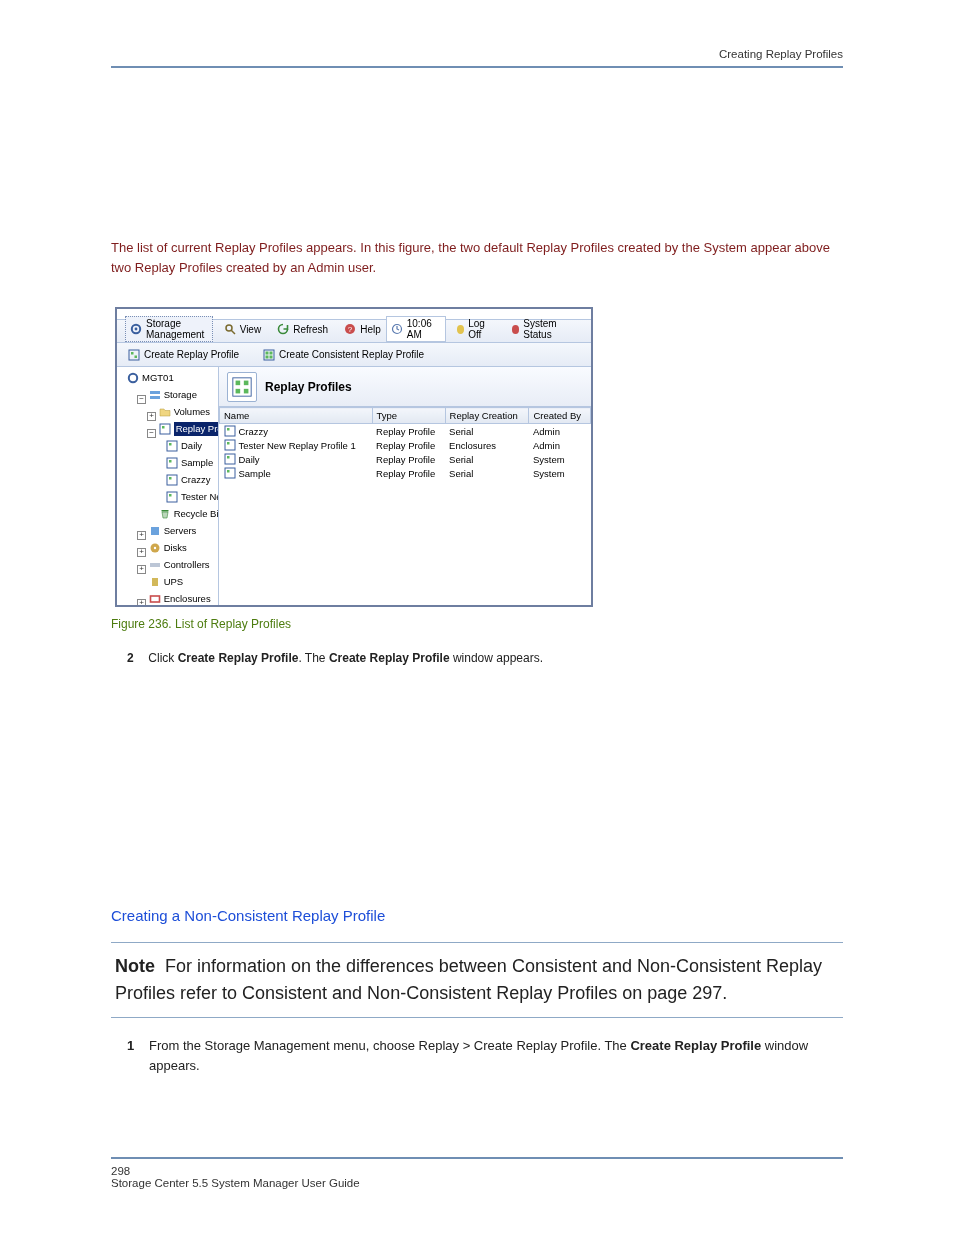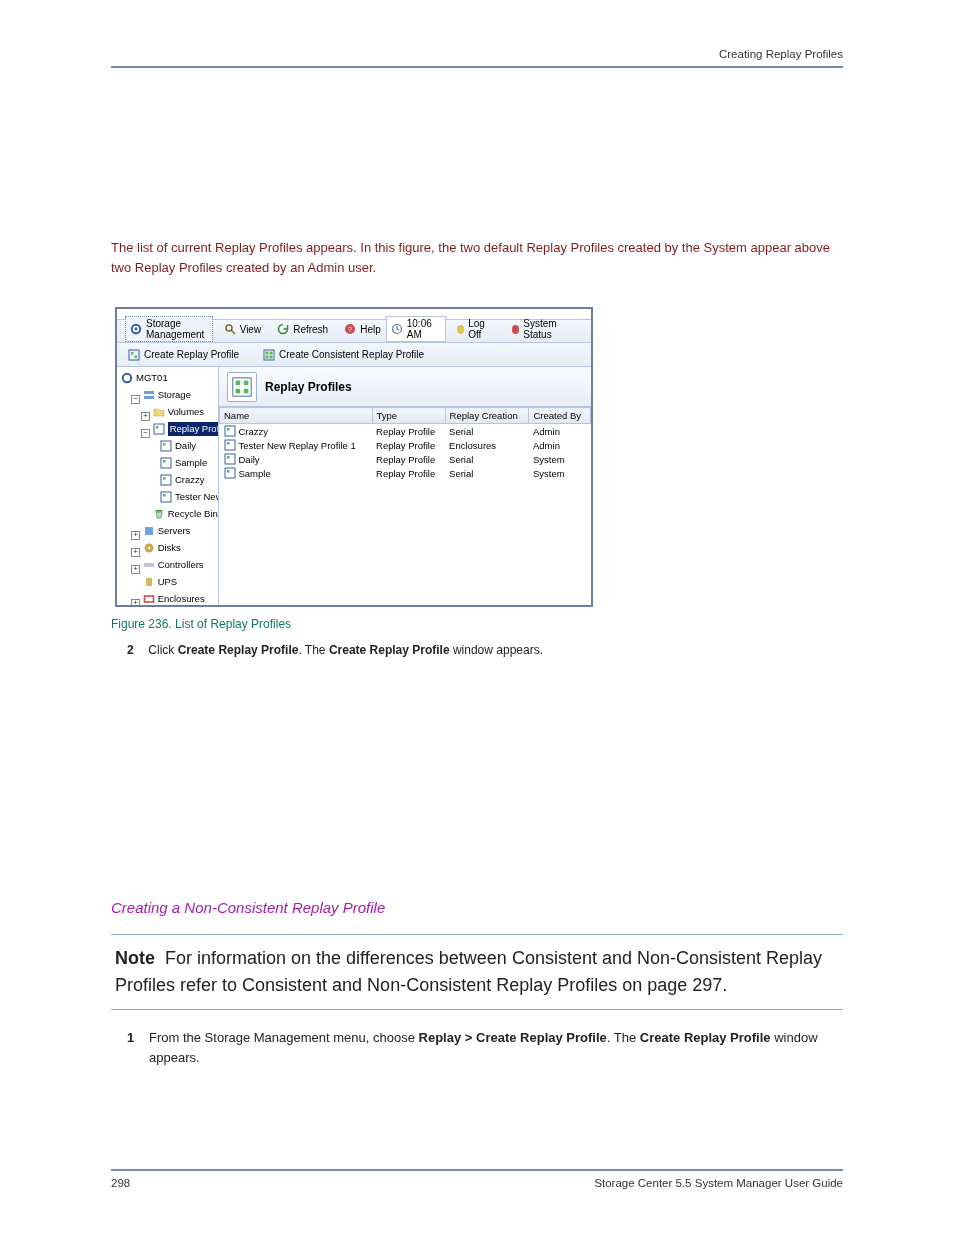--- a/index.html
+++ b/index.html
@@ -39,22 +39,22 @@
     font-size: 12px;
     line-height: 1.5;
   }
   .indent-num .num {
     display: inline-block;
     width: 18px;
     font-weight: bold;
   }
   .caption {
     font-size: 12px;
-    color: #0f766e;
-    margin: 10px 0 10px 0;
+    color: #4d7c0f;
+    margin: 10px 0 18px 0;
   }
 
   
   .shot {
     width: 478px;
     height: 300px;
     border: 2px solid #6e7ea0;
     margin: 30px 0 6px 4px;
     background: #fff;
     font-family: Tahoma, Arial, sans-serif;
@@ -108,21 +108,21 @@
     padding: 0 6px;
   }
   .shot .mainarea {
     display: flex;
     height: calc(100% - 58px);
   }
   .tree {
     width: 102px;
     border-right: 1px solid #b5c6e0;
     background: #fff;
-    padding: 4px 2px;
+    padding: 4px 8px;
     overflow: hidden;
     font-size: 9.5px;
   }
   .tree ul { list-style: none; margin: 0; padding-left: 10px; }
   .tree > ul { padding-left: 2px; }
   .tree li { white-space: nowrap; line-height: 14px; }
   .tree .nd { display: inline-flex; align-items: center; gap: 3px; max-width: 100%; }
   .tree .tg {
     width: 9px; height: 9px; border: 1px solid #888;
     display: inline-flex; align-items: center; justify-content: center;
@@ -163,55 +163,55 @@
   }
   .tbl td {
     padding: 1px 4px 1px 4px;
     white-space: nowrap;
   }
   .tbl td.n { display: flex; align-items: center; gap: 3px; }
 
   
   .subhead {
     font-size: 15px;
-    color: #a21caf;
+    color: #1d4ed8;
     margin: 30px 0 6px 0;
-    font-style: italic;
   }
   .note-box {
     border-top: 1px solid #8fa9c6;
     border-bottom: 1px solid #8fa9c6;
     padding: 10px 4px;
     margin: 18px 0;
     font-size: 18px;
     line-height: 1.5;
   }
   .note-box .nl { font-weight: bold; }
   .step {
     display: flex;
     gap: 10px;
     margin: 10px 0 0 16px;
     font-size: 13px;
     line-height: 1.5;
   }
   .step .sn { font-weight: bold; min-width: 12px; }
-  .step .menupath { font-weight: bold; }
+  .step .menupath { font-weight: normal; }
   .step b { font-weight: bold; }
 
   .footer {
     position: absolute;
     left: 90px; right: 90px;
     bottom: 46px;
   }
   .footer .hr { margin-bottom: 6px; }
   .footer .fr {
     display: flex;
     justify-content: space-between;
     font-size: 11.5px;
     color: #333;
+    flex-direction: column;
   }
 
 </style>
 </head>
 <body>
 
 <div class="page">
 
   <div class="topbar">Creating Replay Profiles</div>
   <div class="hr"></div>

